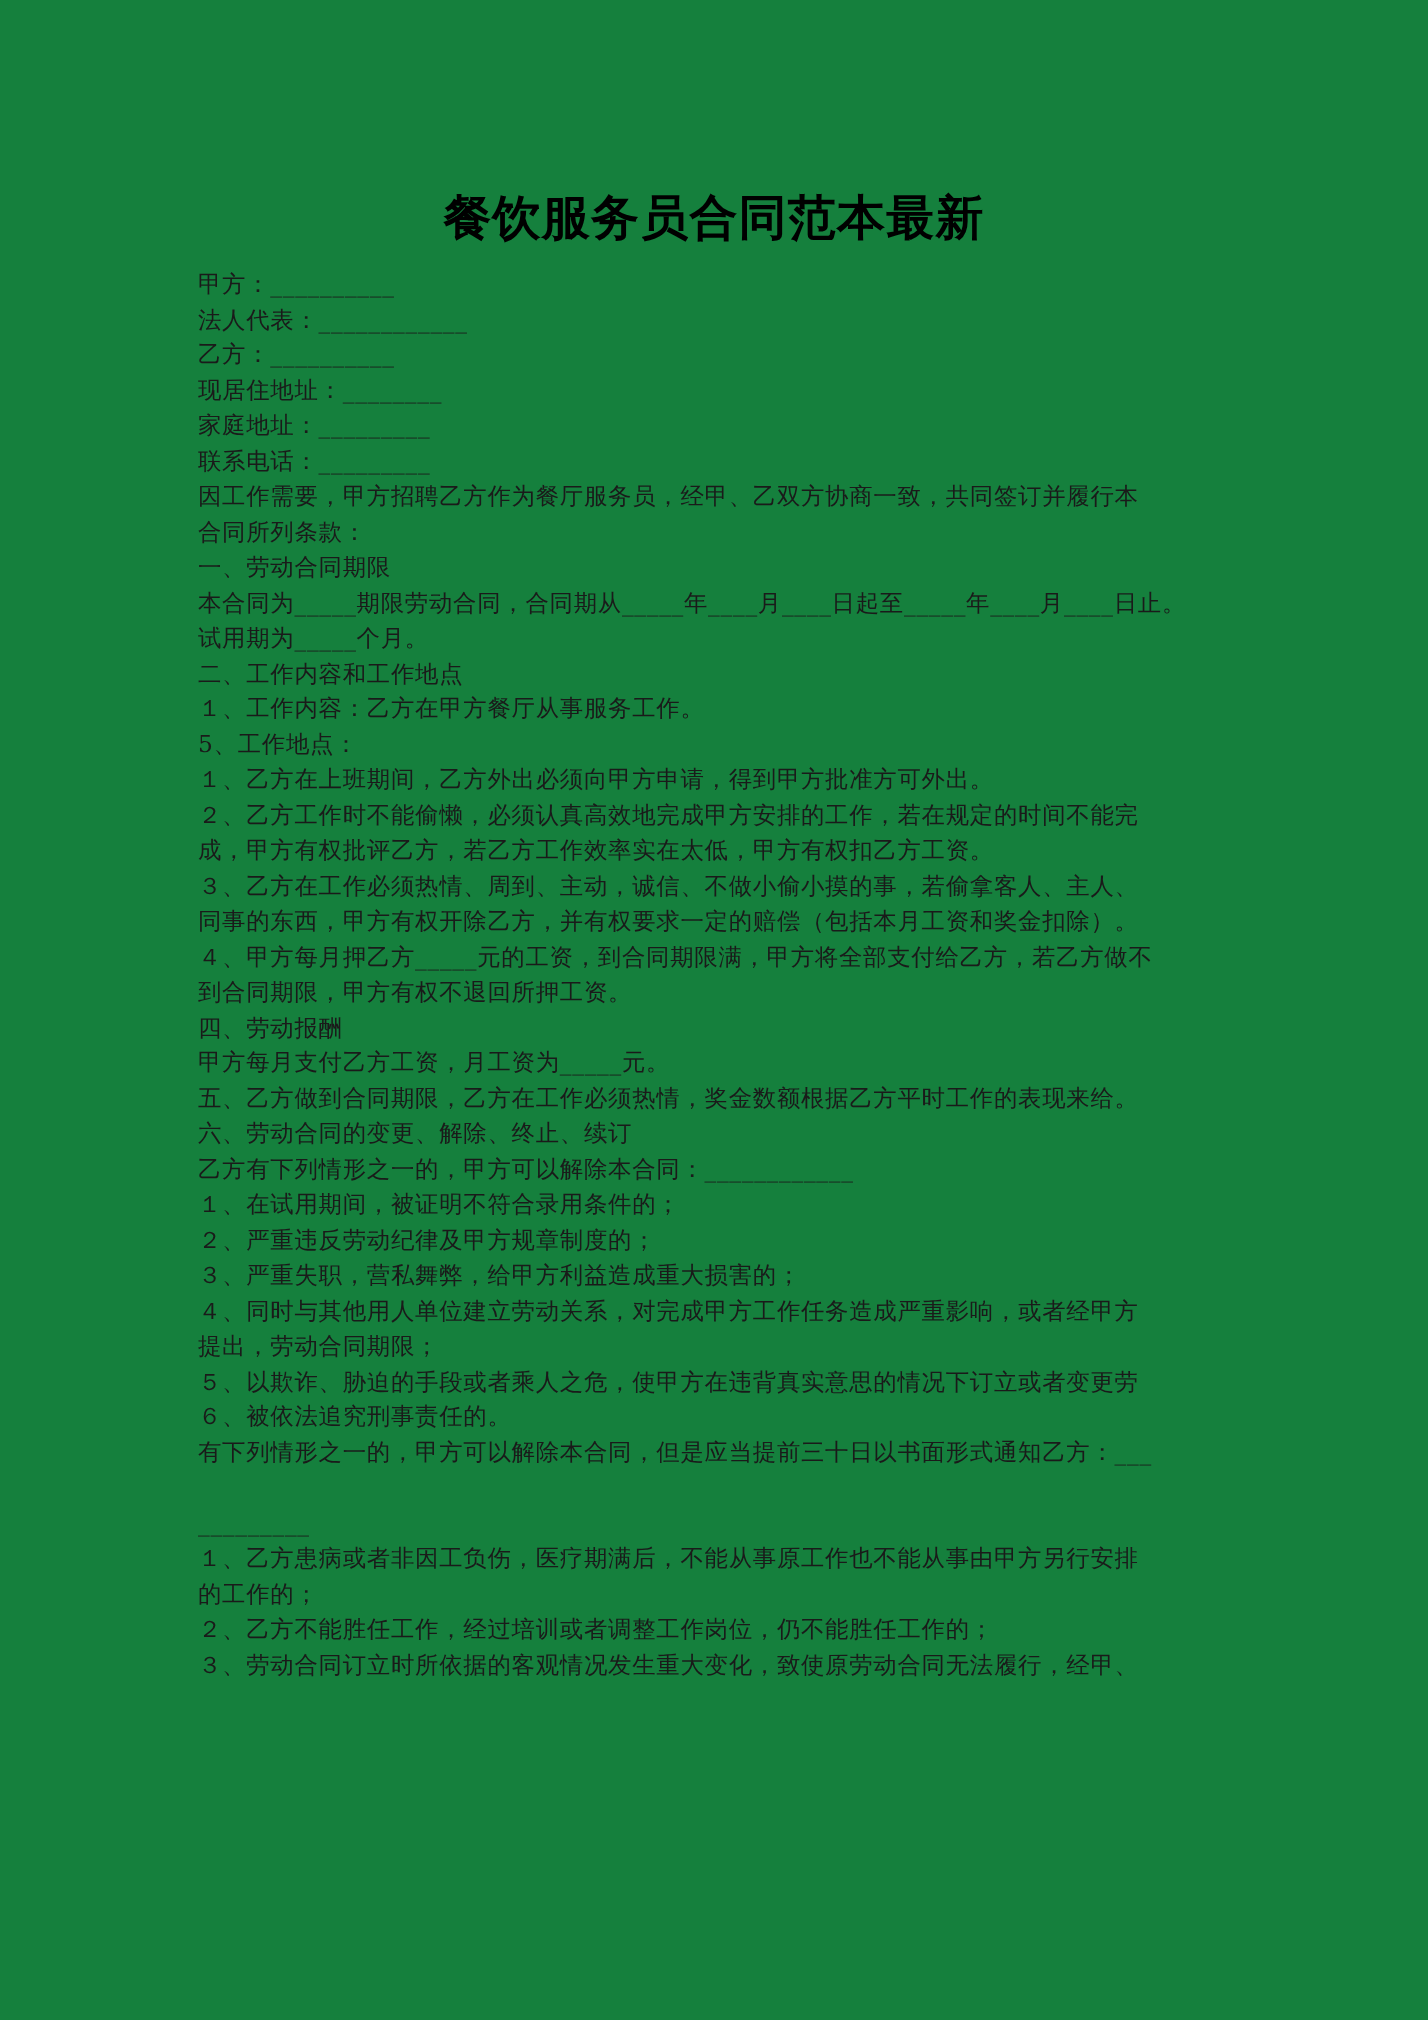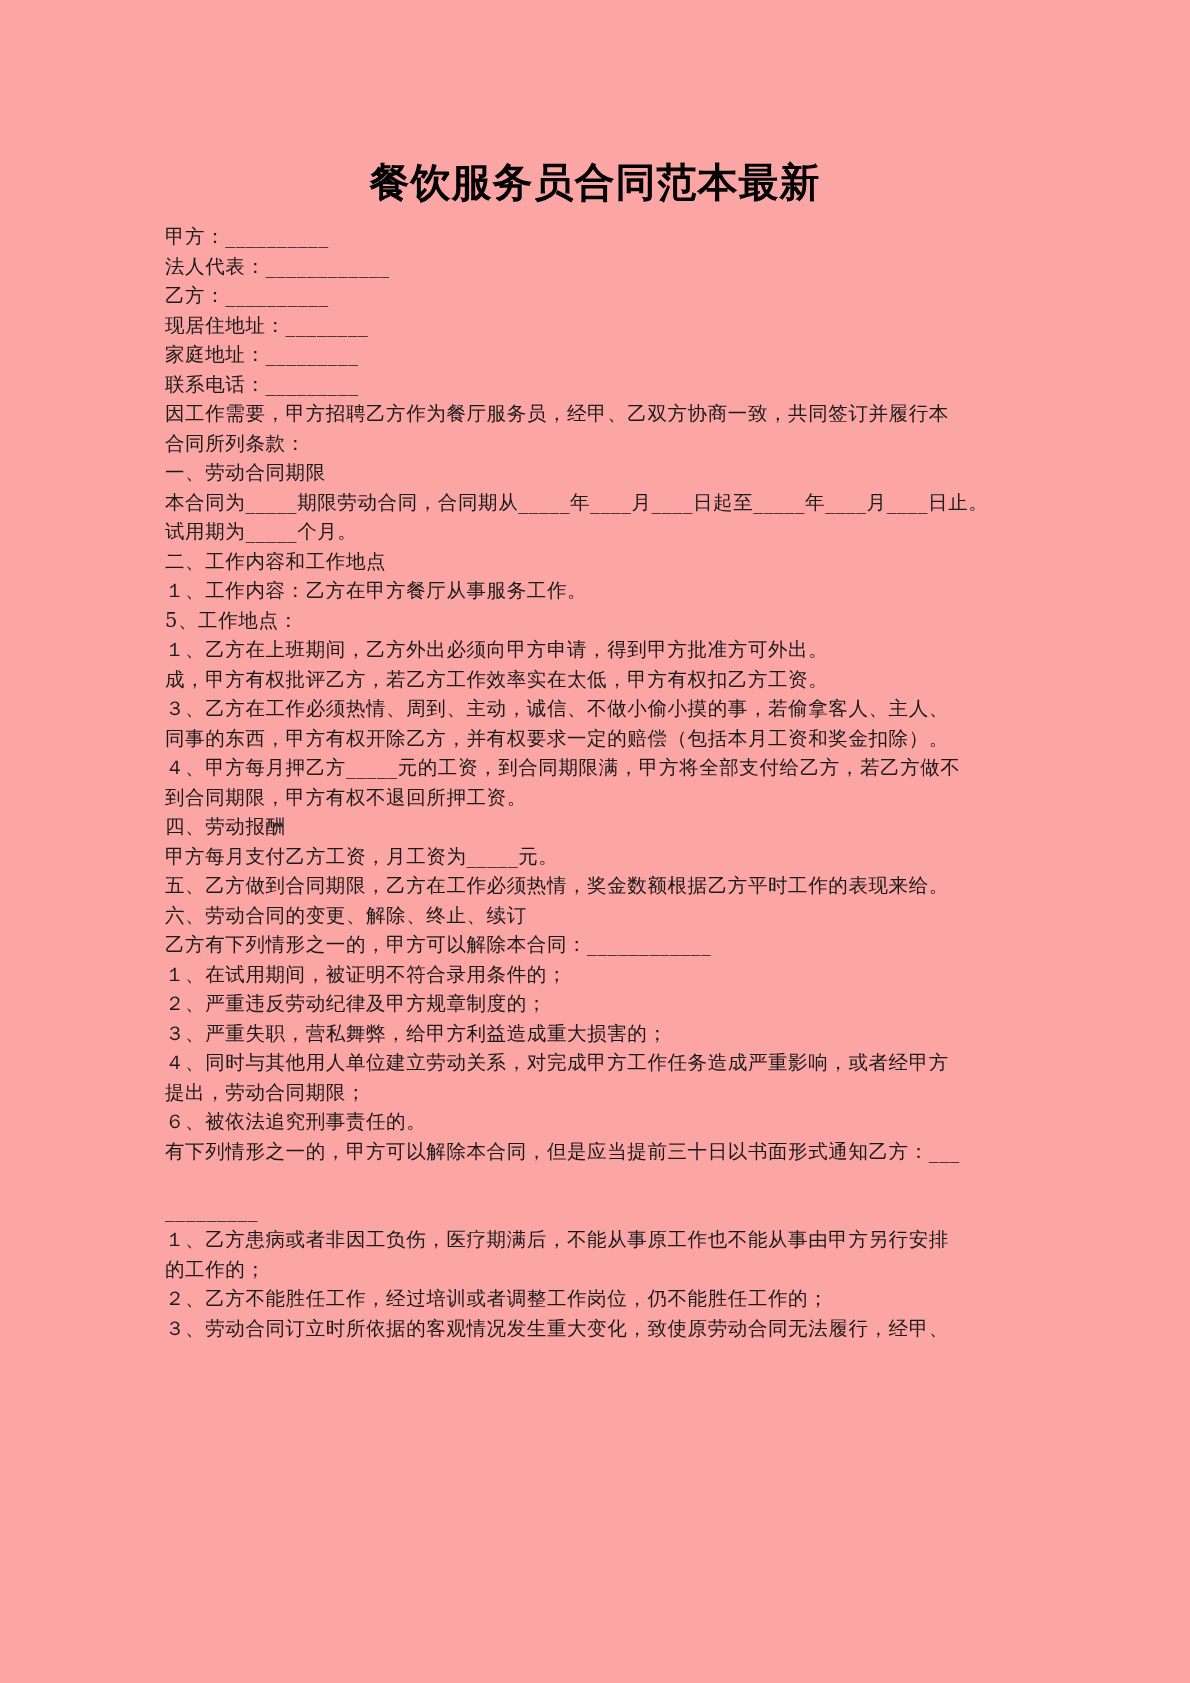--- a/index.html
+++ b/index.html
@@ -1,18 +1,18 @@
 <!DOCTYPE html>
 <html><head>
 <meta charset="utf-8">
 <style>
   html, body { margin: 0; padding: 0; background: #ffffff; }
   body { width: 1190px; height: 1683px; position: relative; overflow: hidden;
          font-family: "DejaVu Serif", "Liberation Serif", serif; color: #1a1a1a; }
-  .page { position: absolute; left: 0; top: 0; width: 1190px; height: 1683px; background: #fca5a5; }
+  .page { position: absolute; left: 0; top: 0; width: 1190px; height: 1683px; background: #15803d; }
   .title { position: absolute; left: 0; top: 158px; width: 1190px; text-align: center;
            font-family: "DejaVu Sans", "Liberation Sans", sans-serif; font-weight: bold;
            font-size: 40px; line-height: 48px; letter-spacing: 1px; color: #000; }
   .body { position: absolute; left: 165px; top: 222px; width: 840px; }
   .line { font-size: 19.5px; line-height: 29.5px; height: 29.5px; white-space: nowrap; letter-spacing: 0.6px; }
 </style>
 </head>
 <body>
 
 <div class="page">
@@ -26,35 +26,37 @@
     <div class="line">联系电话：_________</div>
     <div class="line">因工作需要，甲方招聘乙方作为餐厅服务员，经甲、乙双方协商一致，共同签订并履行本</div>
     <div class="line">合同所列条款：</div>
     <div class="line">一、劳动合同期限</div>
     <div class="line">本合同为_____期限劳动合同，合同期从_____年____月____日起至_____年____月____日止。</div>
     <div class="line">试用期为_____个月。</div>
     <div class="line">二、工作内容和工作地点</div>
     <div class="line">１、工作内容：乙方在甲方餐厅从事服务工作。</div>
     <div class="line">5、工作地点：</div>
     <div class="line">１、乙方在上班期间，乙方外出必须向甲方申请，得到甲方批准方可外出。</div>
+    <div class="line">２、乙方工作时不能偷懒，必须认真高效地完成甲方安排的工作，若在规定的时间不能完</div>
     <div class="line">成，甲方有权批评乙方，若乙方工作效率实在太低，甲方有权扣乙方工资。</div>
     <div class="line">３、乙方在工作必须热情、周到、主动，诚信、不做小偷小摸的事，若偷拿客人、主人、</div>
     <div class="line">同事的东西，甲方有权开除乙方，并有权要求一定的赔偿（包括本月工资和奖金扣除）。</div>
     <div class="line">４、甲方每月押乙方_____元的工资，到合同期限满，甲方将全部支付给乙方，若乙方做不</div>
     <div class="line">到合同期限，甲方有权不退回所押工资。</div>
     <div class="line">四、劳动报酬</div>
     <div class="line">甲方每月支付乙方工资，月工资为_____元。</div>
     <div class="line">五、乙方做到合同期限，乙方在工作必须热情，奖金数额根据乙方平时工作的表现来给。</div>
     <div class="line">六、劳动合同的变更、解除、终止、续订</div>
     <div class="line">乙方有下列情形之一的，甲方可以解除本合同：____________</div>
     <div class="line">１、在试用期间，被证明不符合录用条件的；</div>
     <div class="line">２、严重违反劳动纪律及甲方规章制度的；</div>
     <div class="line">３、严重失职，营私舞弊，给甲方利益造成重大损害的；</div>
     <div class="line">４、同时与其他用人单位建立劳动关系，对完成甲方工作任务造成严重影响，或者经甲方</div>
     <div class="line">提出，劳动合同期限；</div>
+    <div class="line">５、以欺诈、胁迫的手段或者乘人之危，使甲方在违背真实意思的情况下订立或者变更劳</div>
     <div class="line">６、被依法追究刑事责任的。</div>
     <div class="line">有下列情形之一的，甲方可以解除本合同，但是应当提前三十日以书面形式通知乙方：___</div>
     <div class="line"></div>
     <div class="line">_________</div>
     <div class="line">１、乙方患病或者非因工负伤，医疗期满后，不能从事原工作也不能从事由甲方另行安排</div>
     <div class="line">的工作的；</div>
     <div class="line">２、乙方不能胜任工作，经过培训或者调整工作岗位，仍不能胜任工作的；</div>
     <div class="line">３、劳动合同订立时所依据的客观情况发生重大变化，致使原劳动合同无法履行，经甲、</div>
   </div>
 </div>

